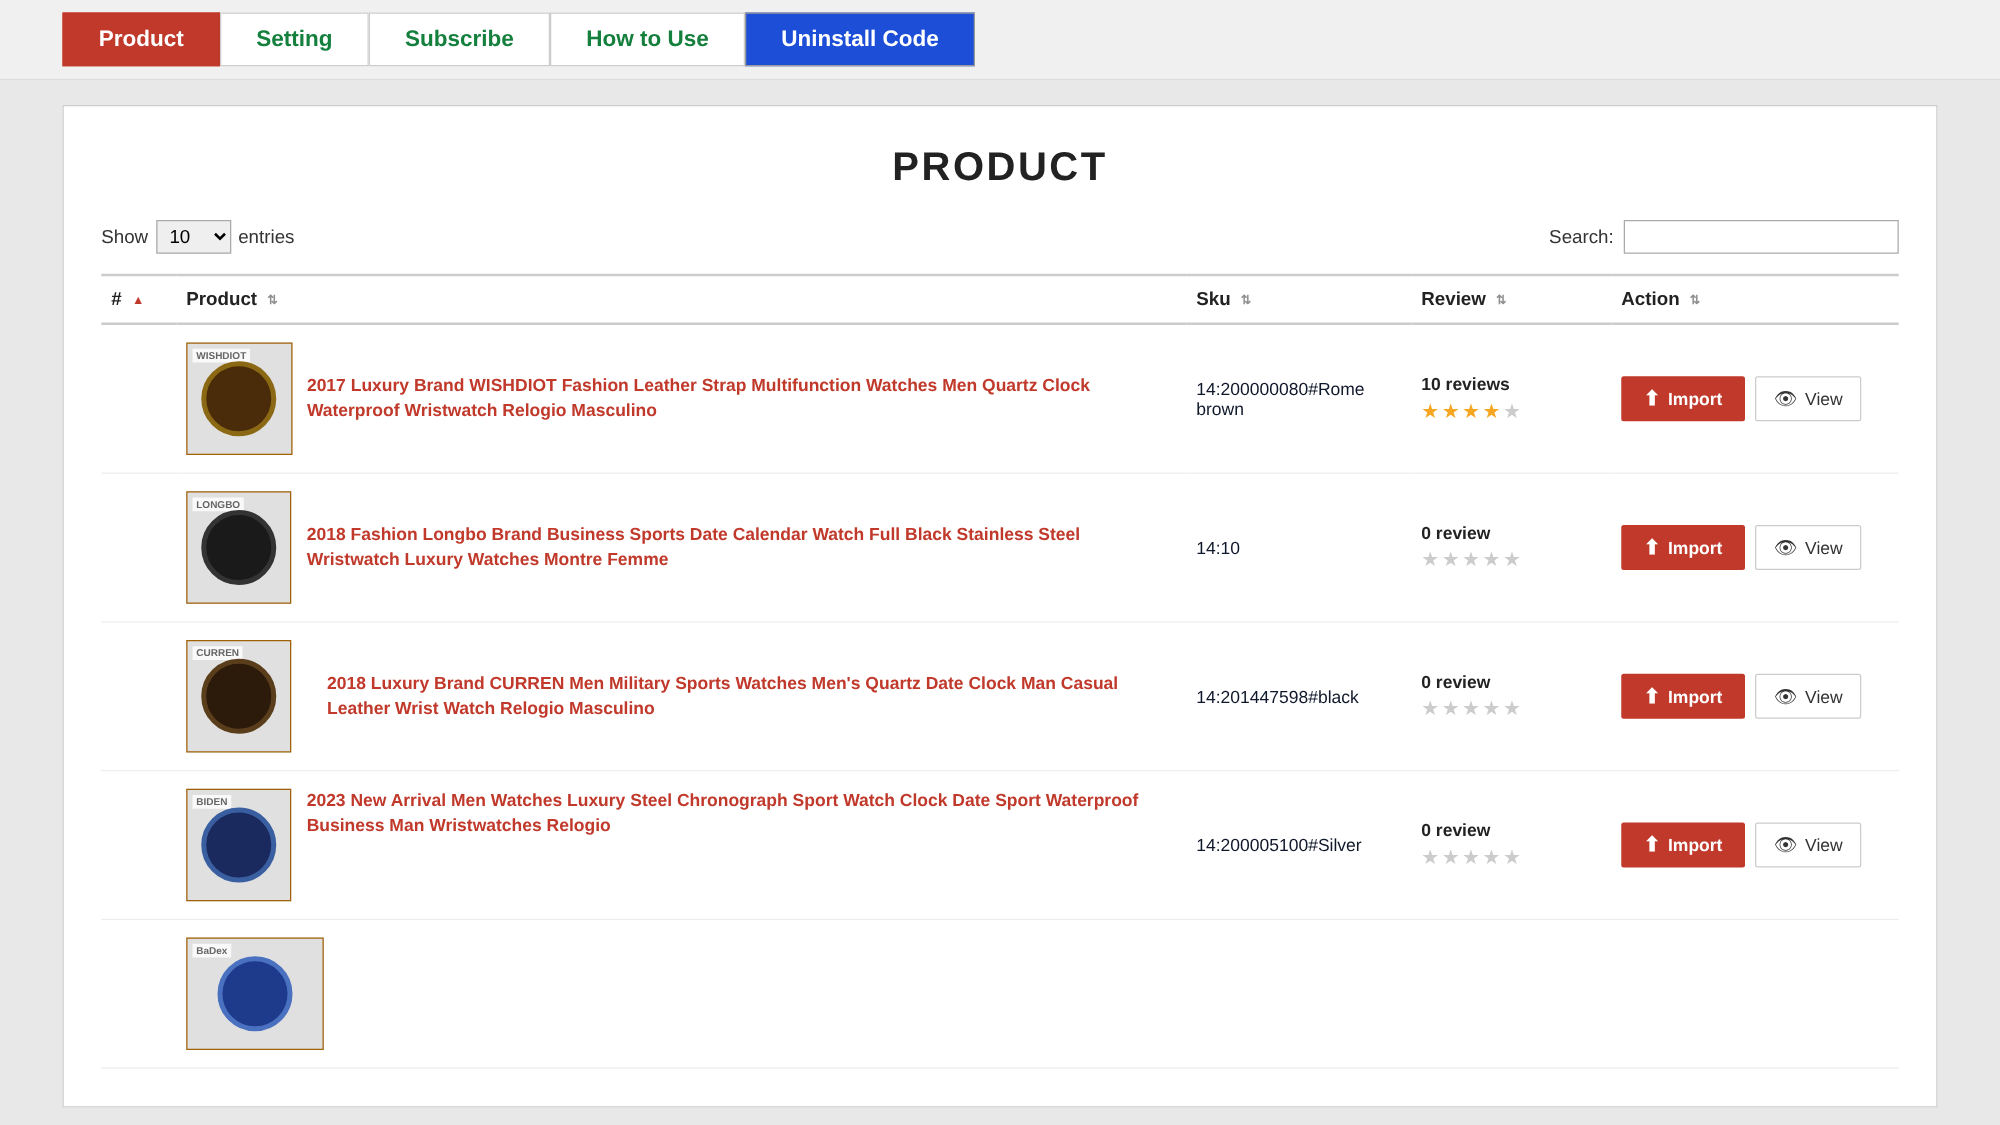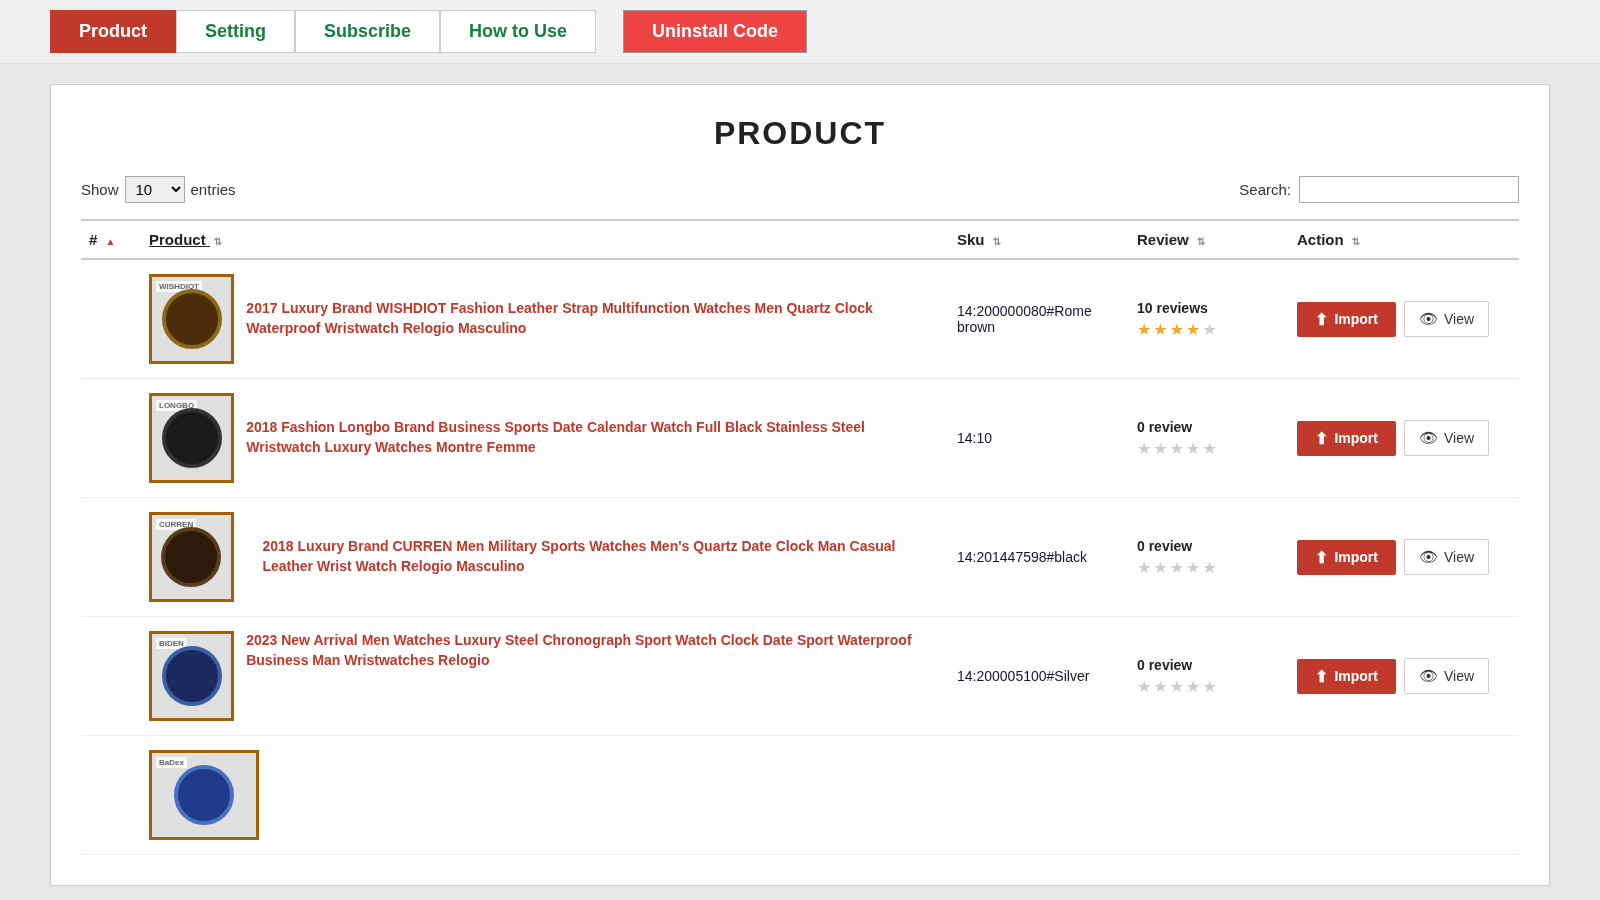--- a/index.html
+++ b/index.html
@@ -29,24 +29,23 @@
       text-decoration: none;
       display: flex;
       align-items: center;
     }
     .nav-tab:first-child {
       background: #c0392b;
       color: #fff;
       border-color: #c0392b;
     }
     .nav-tab.gray {
-      background: #ef4444;
+      background: #1d4ed8;
       color: #fff;
       border-color: #999;
-      margin-left: 27px;
     }
 
     
     .main-content {
       margin: 20px 50px;
       background: #fff;
       border: 1px solid #ccc;
       padding: 30px 30px;
     }
 
@@ -103,21 +102,21 @@
     }
     .product-table th {
       padding: 10px 8px;
       font-size: 15px;
       font-weight: bold;
       color: #222;
       text-align: left;
       white-space: nowrap;
     }
     .th-hash { width: 60px; }
-    .th-product { width: auto; text-decoration: underline; }
+    .th-product { width: auto; }
     .th-sku { width: 180px; }
     .th-review { width: 160px; }
     .th-action { width: 230px; margin-left: 24px; }
 
     .sort-icon {
       display: inline-flex;
       flex-direction: column;
       margin-left: 4px;
       vertical-align: middle;
       opacity: 0.5;
@@ -198,21 +197,21 @@
       align-items: center;
       gap: 6px;
       border-radius: 2px;
     }
 
     
     .watch-img {
       width: 110px;
       height: 90px;
       background: #e0e0e0;
-      border: 3px solid #a16207;
+      border: 1px solid #a16207;
       position: relative;
       overflow: hidden;
     }
     .watch-face {
       width: 60px;
       height: 60px;
       border-radius: 50%;
       border: 4px solid #555;
       position: absolute;
       top: 50%;

